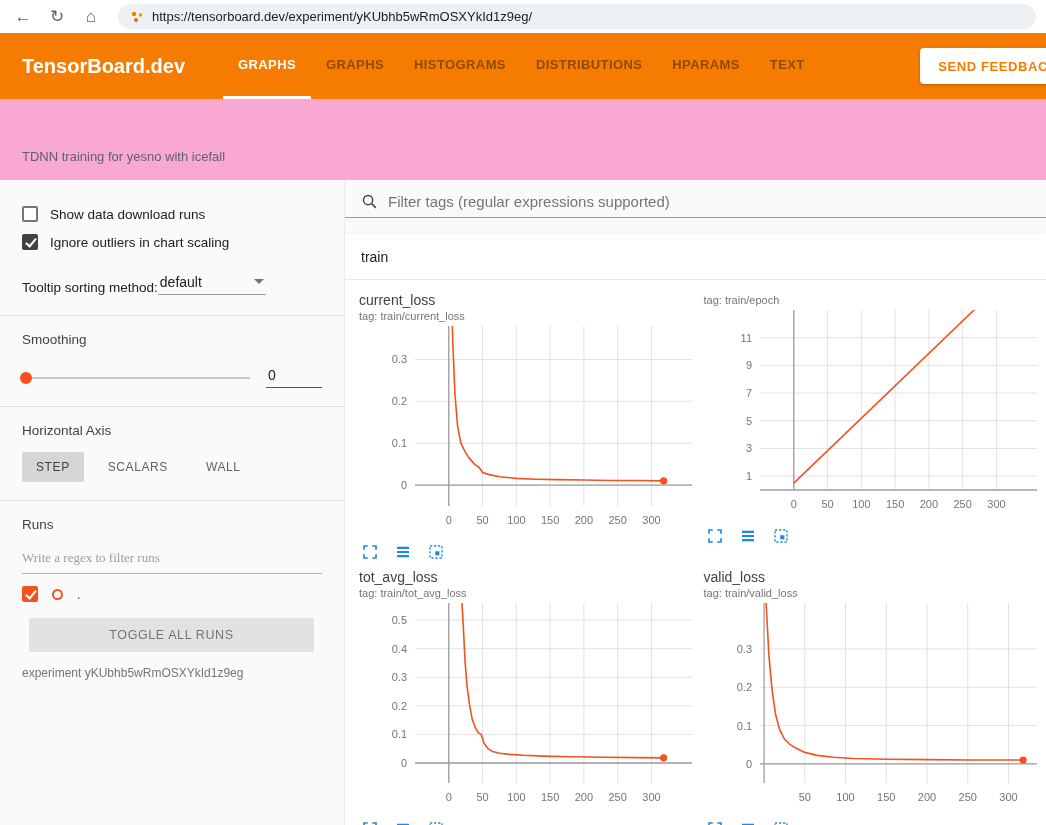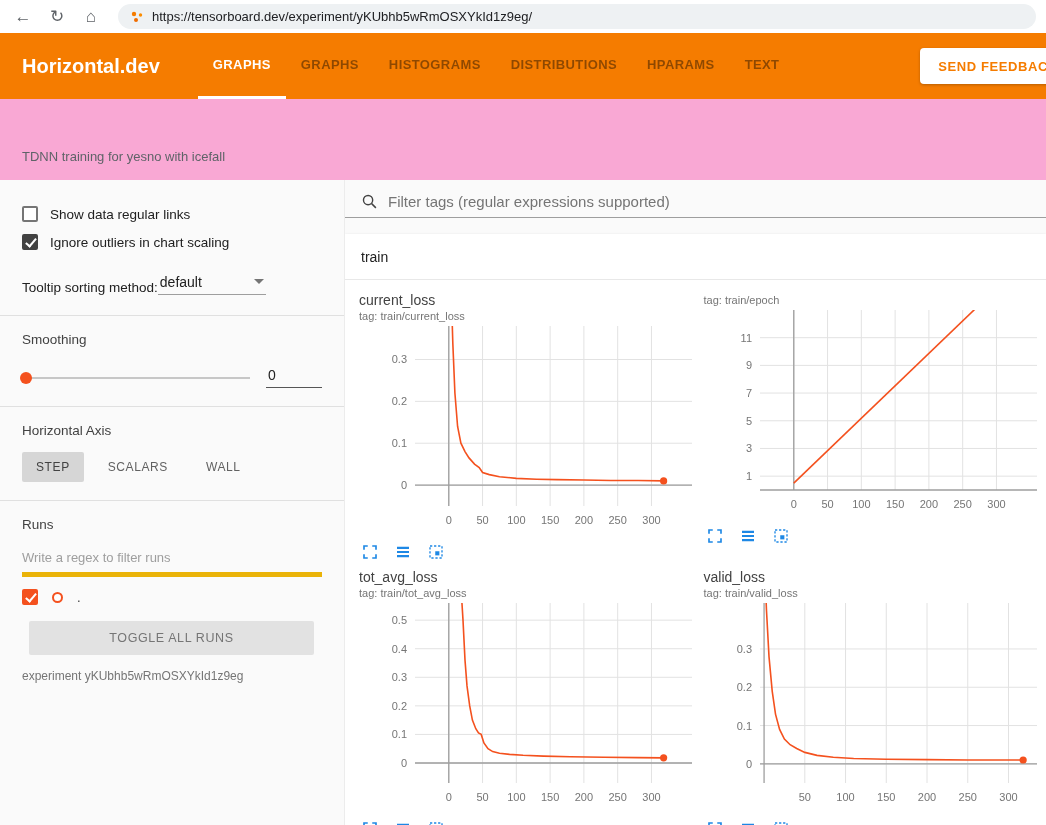--- a/index.html
+++ b/index.html
@@ -57,22 +57,22 @@
   .slider { flex:1; height:2px; background:#c7c7c7; position:relative; cursor:pointer; }
   .slider-thumb { position:absolute; left:-2px; top:-5px; width:12px; height:12px;
     border-radius:50%; background:#f4511e; }
   .smoothing-value { width:56px; border-bottom:1px solid #555; font-size:14px; color:#212121;
     padding:0 2px 4px; }
   .axis-buttons { display:flex; align-items:center; gap:10px; margin-top:14px; }
   .axis-btn { font-size:12px; letter-spacing:.6px; color:#616161; padding:8px 14px;
     background:transparent; border:none; cursor:pointer; font-family:inherit; }
   .axis-btn.selected { background:#d6d6d6; color:#424242; border-radius:2px; }
   .runs-filter { margin-top:14px; }
-  .runs-filter input { border:none; border-bottom:5px solid #eab308; background:transparent;
-    width:100%; font-size:13px; padding:4px 0 7px; color:#4d7c0f; outline:none; font-family:Liberation Sans, sans-serif; }
+  .runs-filter input { border:none; border-bottom:1px solid #eab308; background:transparent;
+    width:100%; font-size:13px; padding:4px 0 7px; color:#4d7c0f; outline:none; font-family:Liberation Serif, serif; }
   .runs-filter input::placeholder { color:#9e9e9e; }
   .run-row { display:flex; align-items:center; gap:14px; padding:12px 22px 8px; cursor:pointer; }
   .run-circle { width:11px; height:11px; border:2px solid #f4511e; border-radius:50%; background:#fff; }
   .run-name { font-size:13px; color:#424242; }
   .toggle-btn { display:block; margin:8px 30px 10px 29px; width:285px; background:#e2e2e2;
     border:none; color:#757575; font-size:12.5px; letter-spacing:.6px; padding:10px 0;
     border-radius:2px; cursor:pointer; font-family:inherit; }
   .exp-label { font-size:12px; color:#757575; padding:4px 22px; }
 
   
@@ -109,42 +109,42 @@
           <circle cx="4" cy="4" r="2.2" fill="#f57c00"></circle>
           <circle cx="10.5" cy="5" r="1.7" fill="#fb8c00"></circle>
           <circle cx="6" cy="10" r="2" fill="#ef6c00"></circle>
         </svg>
       </span>
       <span class="url">https://tensorboard.dev/experiment/yKUbhb5wRmOSXYkId1z9eg/</span>
     </div>
   </div>
 
   <div class="app-header">
-    <div class="logo">Horizontal.dev</div>
+    <div class="logo">TensorBoard.dev</div>
     <div class="tabs">
       <div class="tab active">GRAPHS</div>
       <div class="tab">GRAPHS</div>
       <div class="tab">HISTOGRAMS</div>
       <div class="tab">DISTRIBUTIONS</div>
       <div class="tab">HPARAMS</div>
       <div class="tab">TEXT</div>
     </div>
     <button class="feedback-btn">SEND FEEDBACK</button>
   </div>
 
   <div class="subheader">
     <span>TDNN training for yesno with icefall</span>
   </div>
 
   <div class="content">
 
     <aside class="sidebar">
       <div class="cb-row">
         <span class="cbox"></span>
-        <span>Show data regular links</span>
+        <span>Show data download runs</span>
       </div>
       <div class="cb-row">
         <span class="cbox checked"></span>
         <span>Ignore outliers in chart scaling</span>
       </div>
       <div class="tooltip-row">
         <span>Tooltip sorting method:</span>
         <div class="dropdown">
           <span>default</span>
           <span class="dd-arrow"></span>

